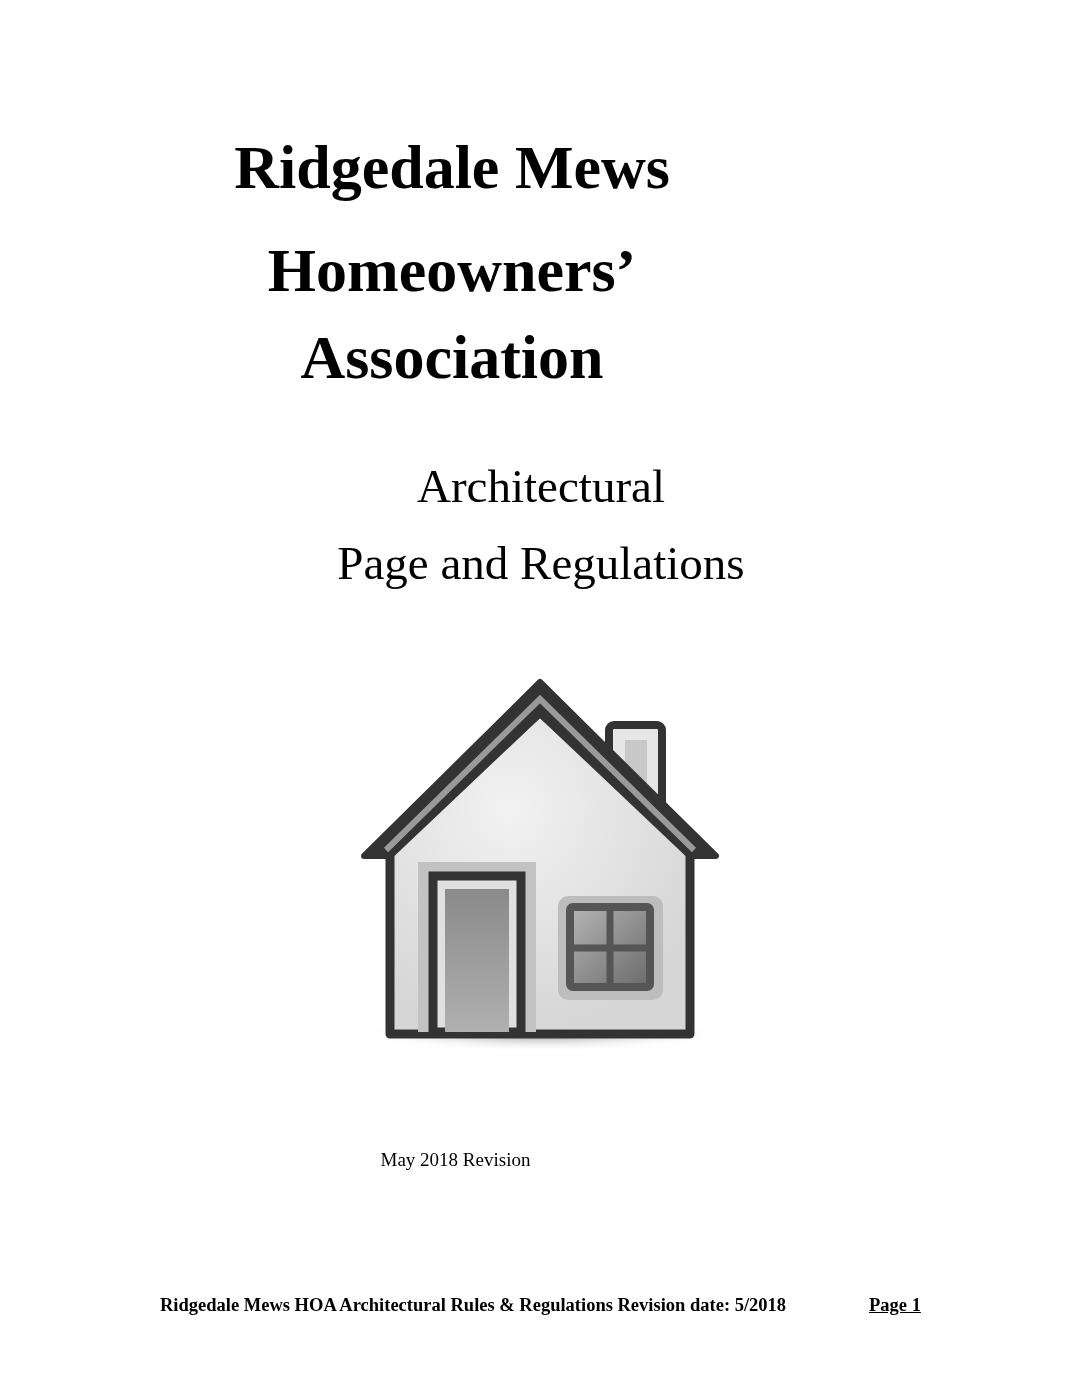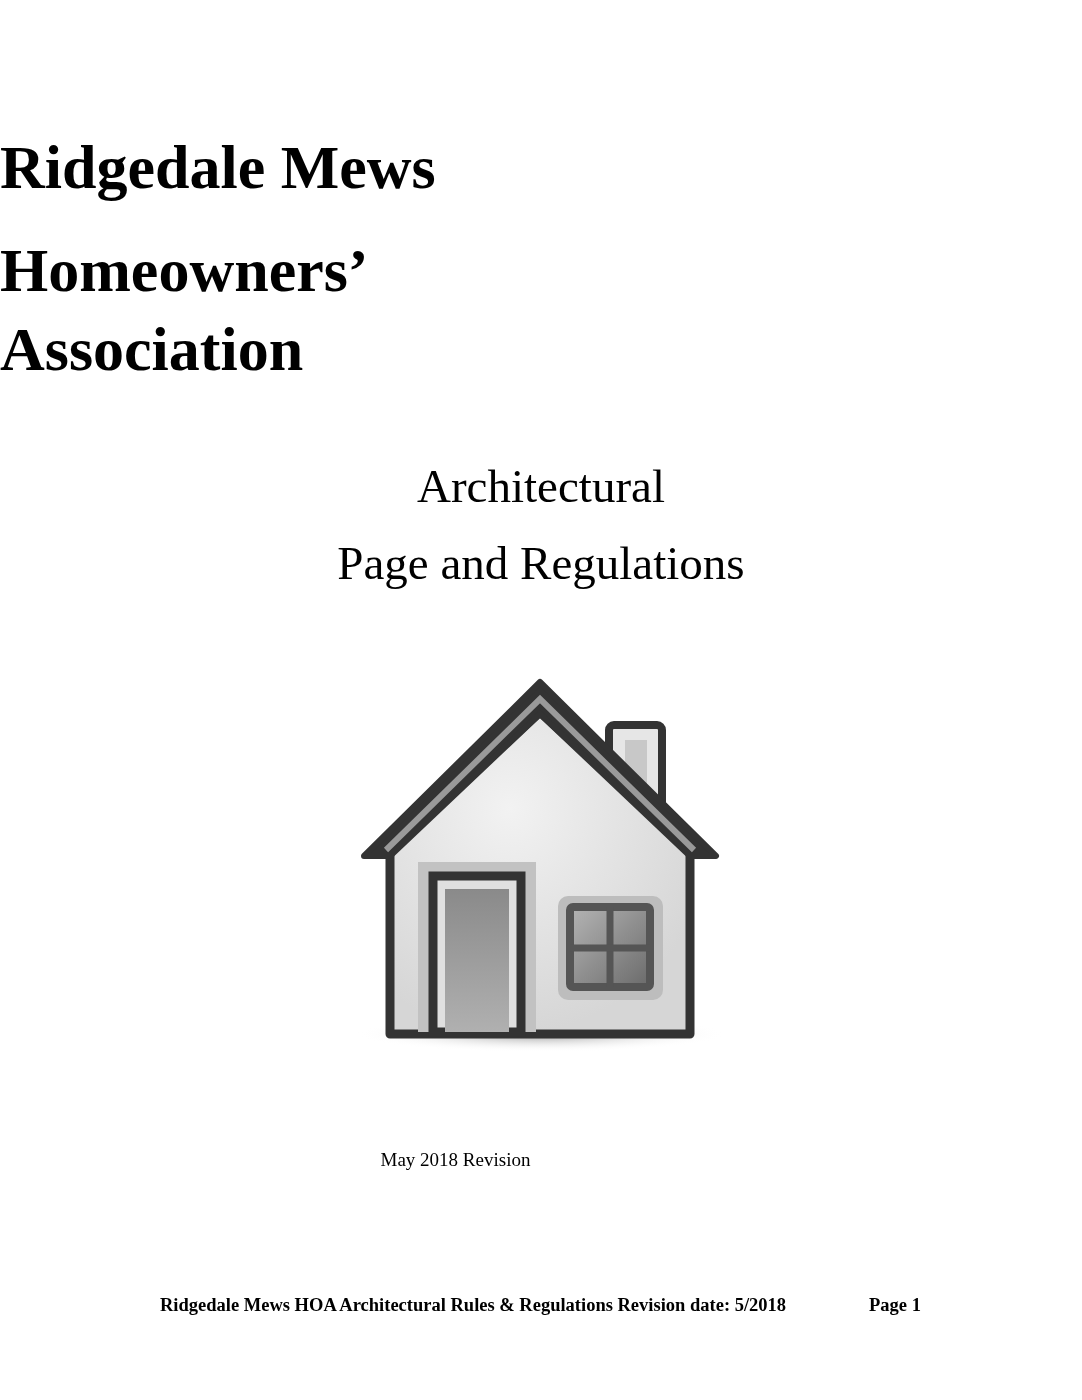--- a/index.html
+++ b/index.html
@@ -1,33 +1,33 @@
 <!DOCTYPE html>
 <html><head>
   <meta charset="utf-8">
   <style>
     html, body { margin: 0; padding: 0; background: #ffffff; }
     body { width: 1082px; height: 1400px; position: relative; overflow: hidden;
            font-family: "Liberation Serif", "DejaVu Serif", serif; color: #000; }
-    .title { position: absolute; left: 0; width: 886px; 
-             font-weight: bold; font-size: 62px; line-height: 62px; }
+    .title { position: absolute; left: 0; width: 886px; text-align: center;
+             font-weight: bold; font-size: 62px; line-height: 62px; padding-left: 9px; }
     .t1 { top: 136px; }
     .t2 { top: 239px; }
-    .t3 { top: 318px; }
+    .t3 { top: 326px; }
     .sub { position: absolute; left: 0; width: 1082px; text-align: center;
            font-size: 47px; line-height: 50px; }
     .s1 { top: 461px; }
     .s2 { top: 538px; }
     .house { position: absolute; left: 350px; top: 672px; width: 382px; height: 390px; }
     .revision { position: absolute; top: 1149px; left: 0; width: 911px; text-align: center;
                 font-size: 19px; line-height: 22px; }
     .footer { position: absolute; top: 1294px; left: 160px; font-size: 18.5px; font-weight: bold;
               line-height: 22px; white-space: nowrap; }
     .footer-page { position: absolute; top: 1294px; left: 869px; font-size: 18.5px; font-weight: bold;
-                   line-height: 22px; white-space: nowrap; }
+                   line-height: 22px; white-space: nowrap; text-decoration: underline; }
   </style>
 </head>
 <body>
 
 <div class="title t1">Ridgedale Mews</div>
 <div class="title t2">Homeowners’</div>
 <div class="title t3">Association</div>
 
 <div class="sub s1">Architectural</div>
 <div class="sub s2">Page and Regulations</div>

